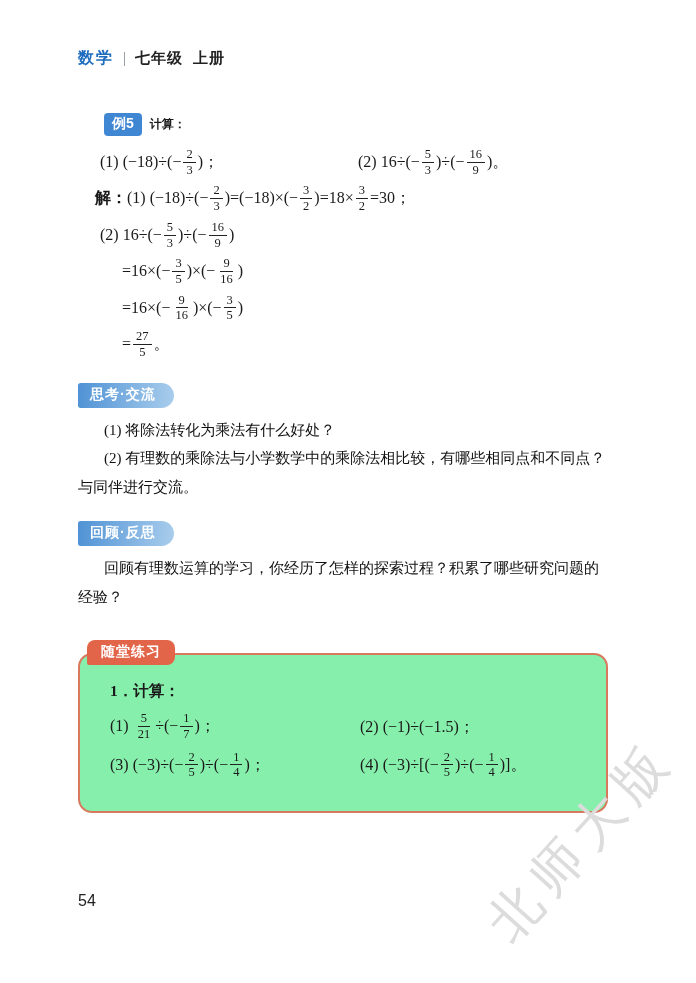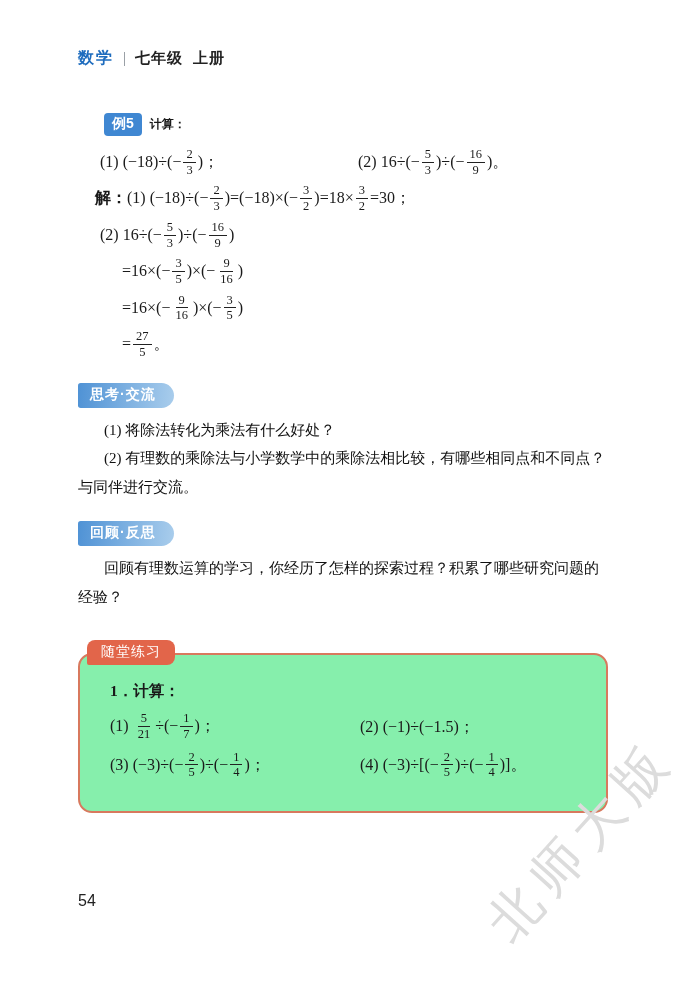--- a/index.html
+++ b/index.html
@@ -53,21 +53,21 @@
   .think { margin-top:22px; }
   .review { margin-top:20px; }
   .banner-row { margin-bottom:8px; }
   .cn { font-size:15px; line-height:1.9; text-indent:26px; color:#111; }
 
   
   .practice { margin-top:42px; position:relative; }
   .practice-badge {
     position:absolute; top:-13px; left:9px; z-index:2;
     display:inline-block; background:var(--practice-accent,#e2654a); color:#fff;
-    font-family:"Liberation Sans", sans-serif; font-weight:normal; font-size:14px; letter-spacing:1px;
+    font-family:"Liberation Sans", sans-serif; font-weight:bold; font-size:14px; letter-spacing:1px;
     padding:3px 14px 4px; border-radius:8px 8px 8px 2px;
   }
   .practice-box {
     border:2px solid var(--practice-border,#d8795e); border-radius:14px;
     padding:26px 14px 22px 30px; background:#86efac;
   }
   .q-label { font-weight:bold; font-size:15.5px; margin-bottom:10px; }
   .practice .math-row { margin:8px 0; }
 
   

